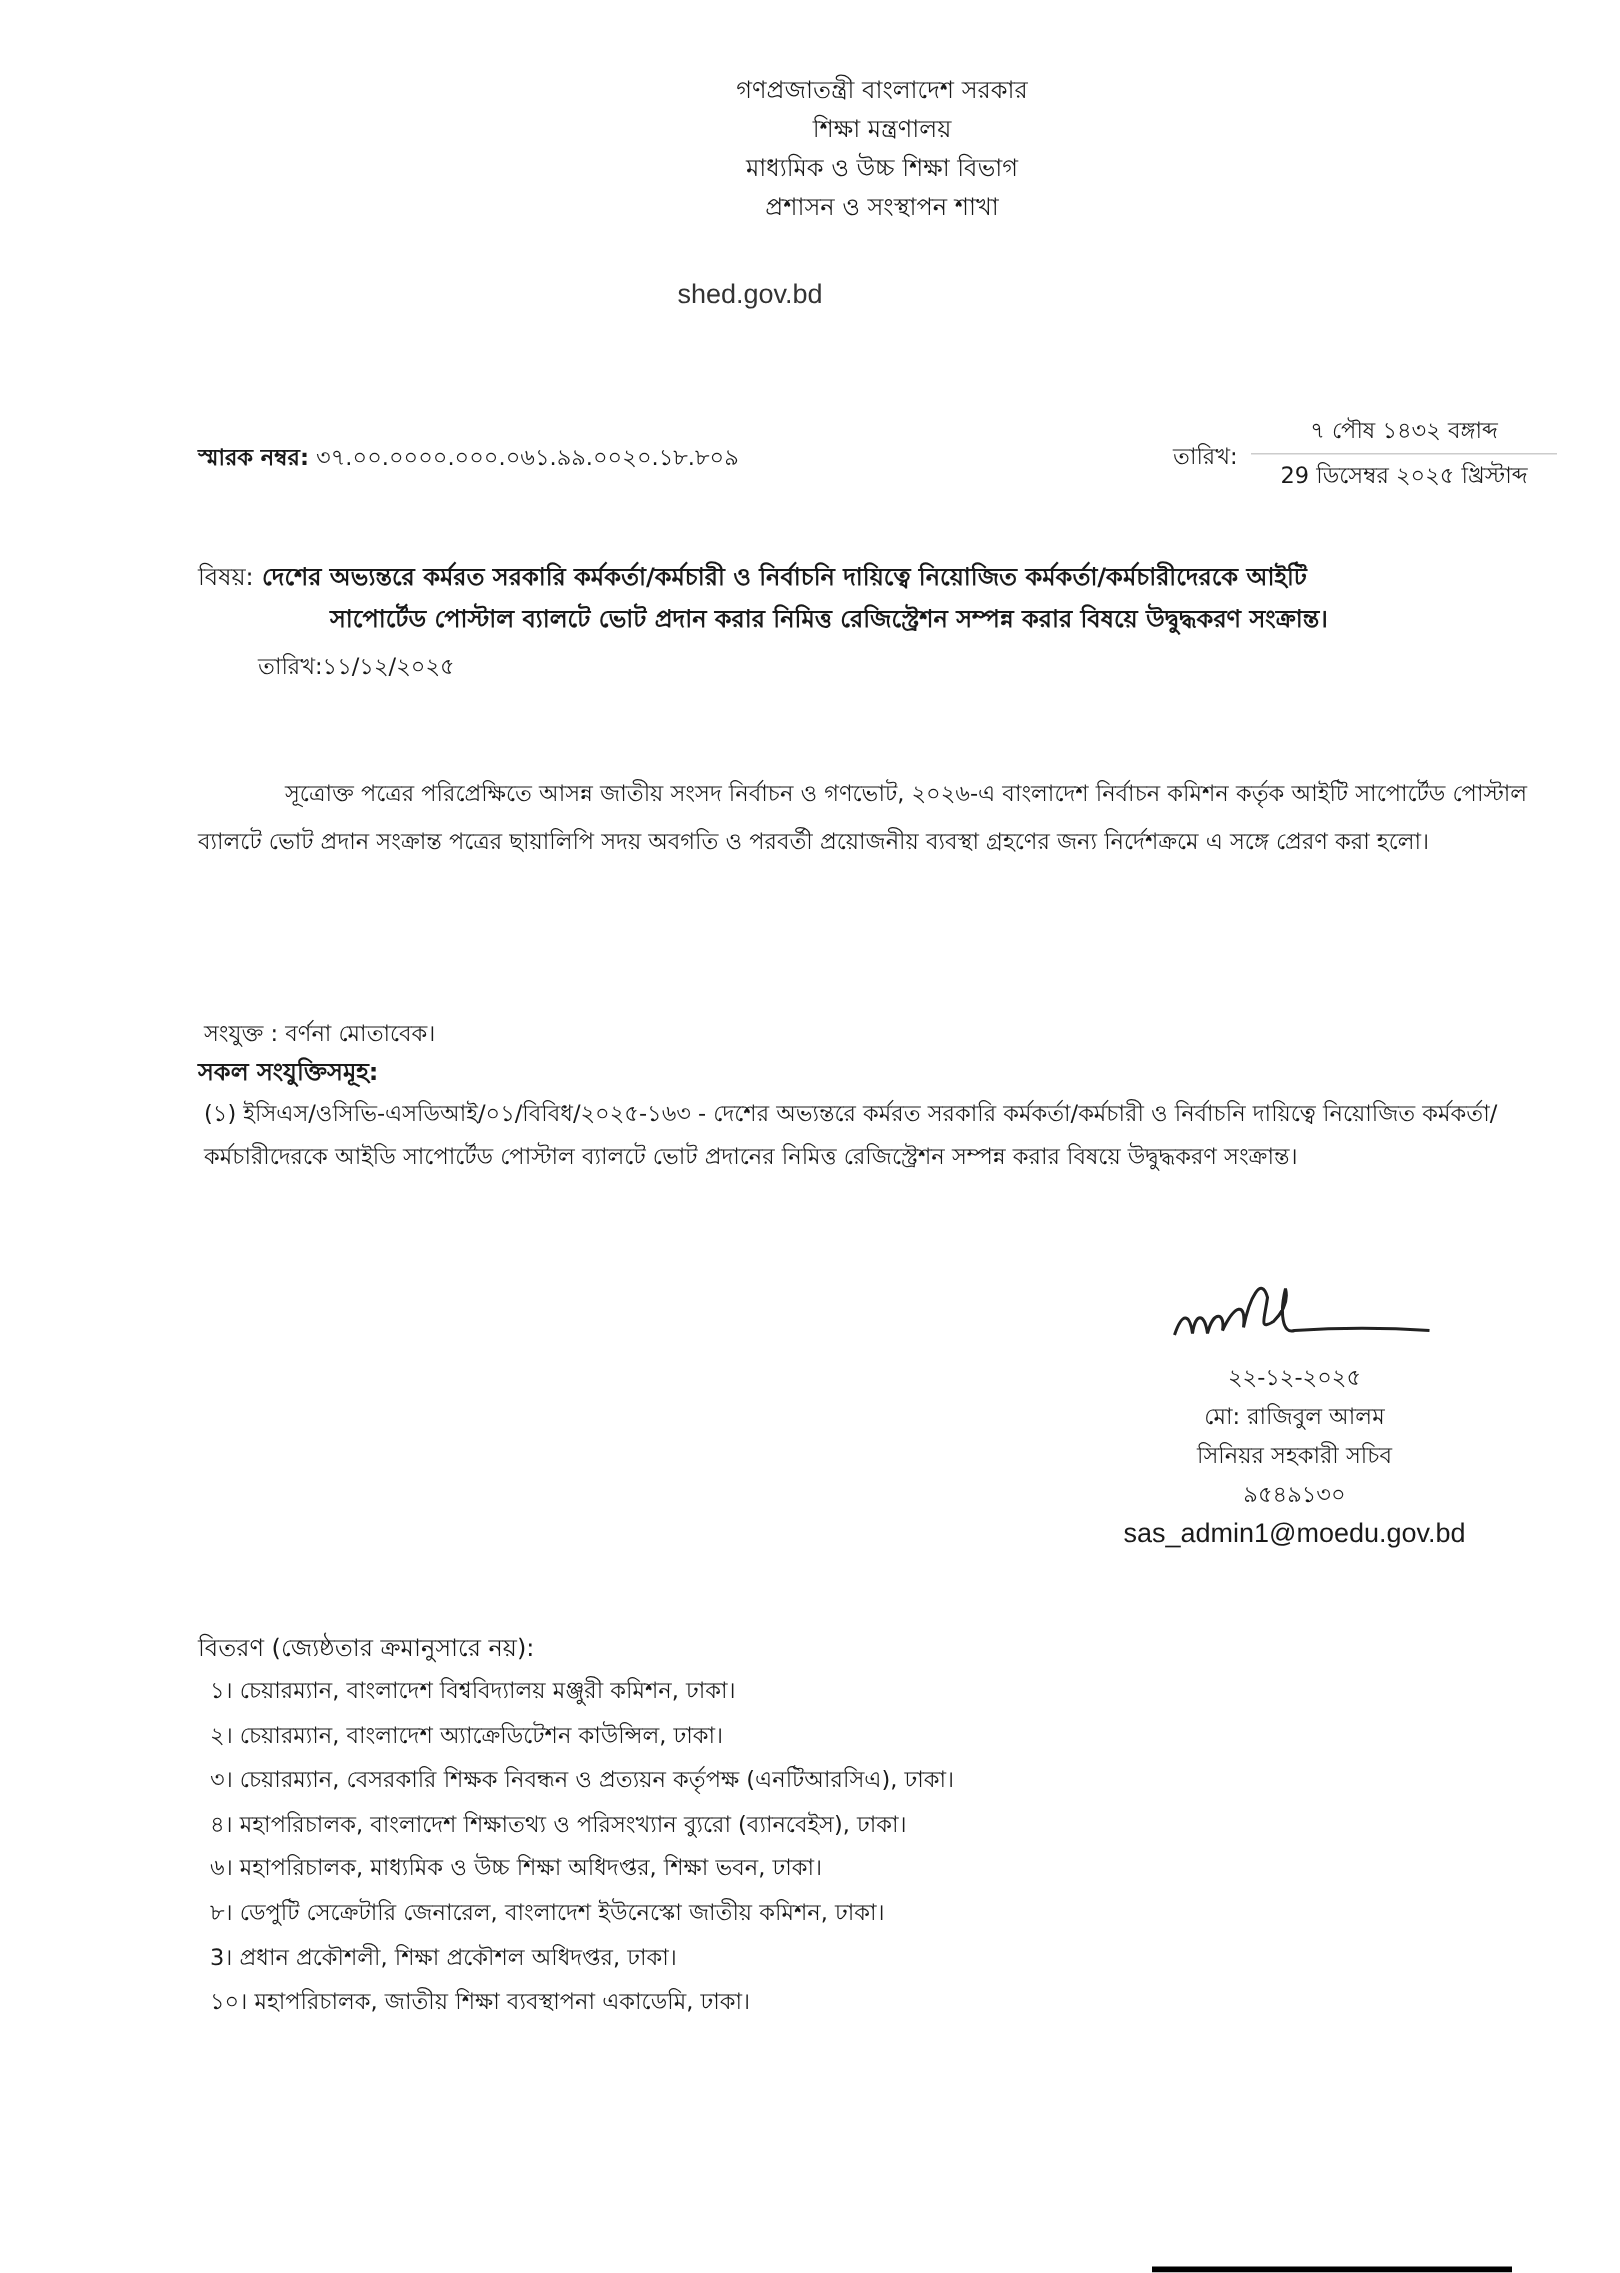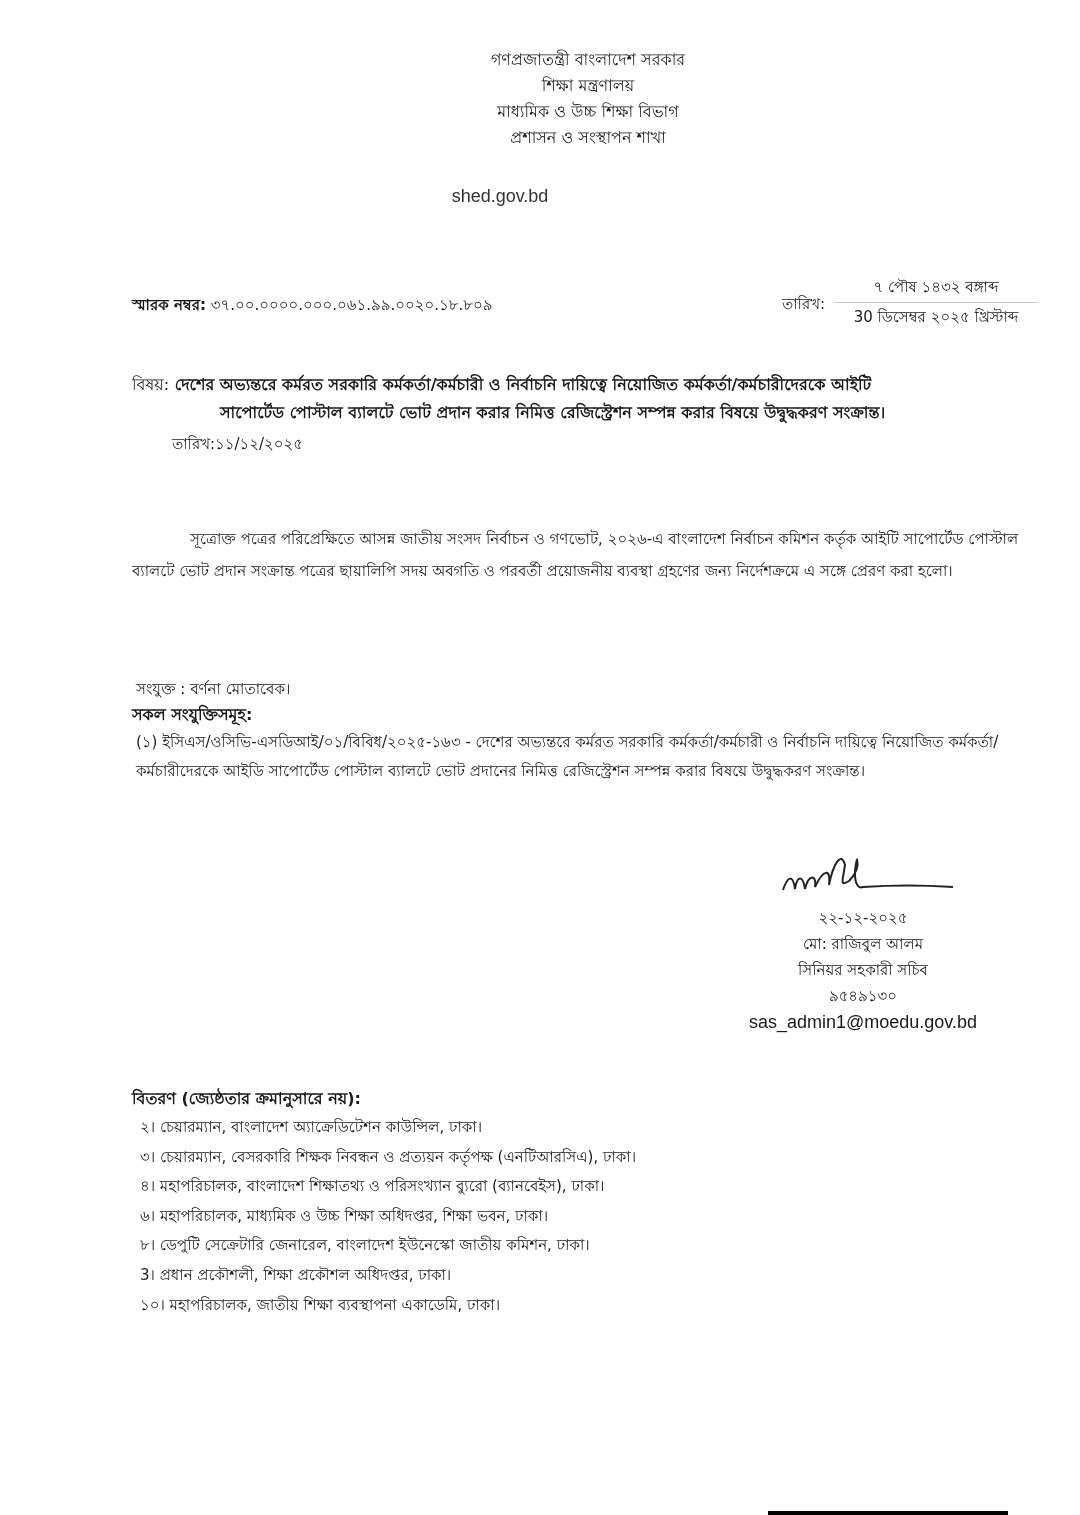--- a/index.html
+++ b/index.html
@@ -15,28 +15,28 @@
   .memo { top: 293px; left: 84px; font-size: 15px; }
   .memo .lbl { font-weight: bold; }
   .date-label { top: 292px; left: 734px; font-size: 15px; }
   .date-block { top: 275px; left: 786px; width: 204px; text-align: center; font-size: 15px; }
   .date-block .line { border-top: 1px solid #ccc; margin: 2px 0; }
   .subject { top: 371px; left: 84px; width: 900px; font-size: 16px; line-height: 28px; font-weight: bold; }
   .subject .lbl { font-weight: normal; }
   .subject .indent { padding-left: 88px; display:block; }
   .ref { top: 429px; left: 84px; font-size: 15px; line-height: 30px; }
   .ref .date { padding-left: 40px; display:block; }
-  .body-para { top: 513px; left: 84px; width: 920px; font-size: 15px; line-height: 32px; text-indent: 58px; margin-top: 10px; }
+  .body-para { top: 513px; left: 84px; width: 920px; font-size: 15px; line-height: 32px; text-indent: 58px; }
   .attach { top: 633px; left: 88px; font-size: 15px; margin-top: 44px; }
   .all-att-title { top: 702px; left: 84px; font-size: 16px; font-weight: bold; }
   .all-att-item { top: 728px; left: 88px; width: 900px; font-size: 15px; line-height: 29px; }
   .sig { top: 845px; left: 680px; width: 270px; text-align: center; font-size: 15px; line-height: 26px; }
   .sig svg { display:block; margin: 0 auto; }
   .sig .email { font-family: "Liberation Sans", sans-serif; font-size: 18px; }
-  .dist-title { top: 1086px; left: 84px; font-size: 16px; font-weight: bold; }
+  .dist-title { top: 1086px; left: 84px; font-size: 16px; font-weight: normal; }
   .dist-list { top: 1113px; left: 92px; font-size: 15px; line-height: 29.6px; }
   .bottom-rule { top: 1511px; left: 768px; width: 192px; height: 4px; background: #000; }
 </style>
 </head>
 <body>
 
 <div class="abs header">
   <div>গণপ্রজাতন্ত্রী বাংলাদেশ সরকার</div>
   <div>শিক্ষা মন্ত্রণালয়</div>
   <div>মাধ্যমিক ও উচ্চ শিক্ষা বিভাগ</div>
@@ -46,21 +46,21 @@
 
 <div class="abs memo">
   <span class="lbl">স্মারক নম্বর:</span>
   <span>৩৭.০০.০০০০.০০০.০৬১.৯৯.০০২০.১৮.৮০৯</span>
 </div>
 
 <div class="abs date-label">তারিখ:</div>
 <div class="abs date-block">
   <div>৭ পৌষ ১৪৩২ বঙ্গাব্দ</div>
   <div class="line"></div>
-  <div>30 ডিসেম্বর ২০২৫ খ্রিস্টাব্দ</div>
+  <div>29 ডিসেম্বর ২০২৫ খ্রিস্টাব্দ</div>
 </div>
 
 <div class="abs subject">
   <span class="lbl">বিষয়:</span>
   <span>দেশের অভ্যন্তরে কর্মরত সরকারি কর্মকর্তা/কর্মচারী ও নির্বাচনি দায়িত্বে নিয়োজিত কর্মকর্তা/কর্মচারীদেরকে আইটি</span>
   <span class="indent">সাপোর্টেড পোস্টাল ব্যালটে ভোট প্রদান করার নিমিত্ত রেজিস্ট্রেশন সম্পন্ন করার বিষয়ে উদ্বুদ্ধকরণ সংক্রান্ত।</span>
 </div>
 
 <div class="abs ref">
   <span class="date">তারিখ:১১/১২/২০২৫</span>
@@ -79,20 +79,21 @@
   </svg>
   <div>২২-১২-২০২৫</div>
   <div>মো: রাজিবুল আলম</div>
   <div>সিনিয়র সহকারী সচিব</div>
   <div>৯৫৪৯১৩০</div>
   <div class="email">sas_admin1@moedu.gov.bd</div>
 </div>
 
 <div class="abs dist-title">বিতরণ (জ্যেষ্ঠতার ক্রমানুসারে নয়):</div>
 <div class="abs dist-list">
+  <div>১। চেয়ারম্যান, বাংলাদেশ বিশ্ববিদ্যালয় মঞ্জুরী কমিশন, ঢাকা।</div>
   <div>২। চেয়ারম্যান, বাংলাদেশ অ্যাক্রেডিটেশন কাউন্সিল, ঢাকা।</div>
   <div>৩। চেয়ারম্যান, বেসরকারি শিক্ষক নিবন্ধন ও প্রত্যয়ন কর্তৃপক্ষ (এনটিআরসিএ), ঢাকা।</div>
   <div>৪। মহাপরিচালক, বাংলাদেশ শিক্ষাতথ্য ও পরিসংখ্যান ব্যুরো (ব্যানবেইস), ঢাকা।</div>
   <div>৬। মহাপরিচালক, মাধ্যমিক ও উচ্চ শিক্ষা অধিদপ্তর, শিক্ষা ভবন, ঢাকা।</div>
   <div>৮। ডেপুটি সেক্রেটারি জেনারেল, বাংলাদেশ ইউনেস্কো জাতীয় কমিশন, ঢাকা।</div>
   <div>3। প্রধান প্রকৌশলী, শিক্ষা প্রকৌশল অধিদপ্তর, ঢাকা।</div>
   <div>১০। মহাপরিচালক, জাতীয় শিক্ষা ব্যবস্থাপনা একাডেমি, ঢাকা।</div>
 </div>
 
 <div class="abs bottom-rule"></div>

